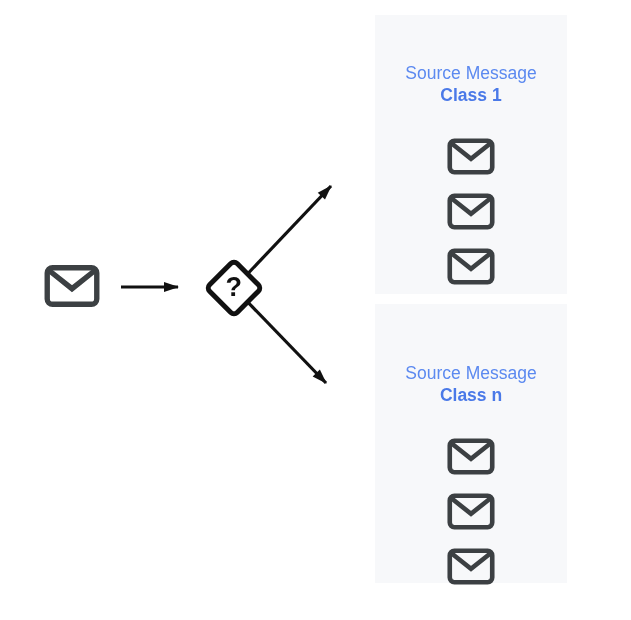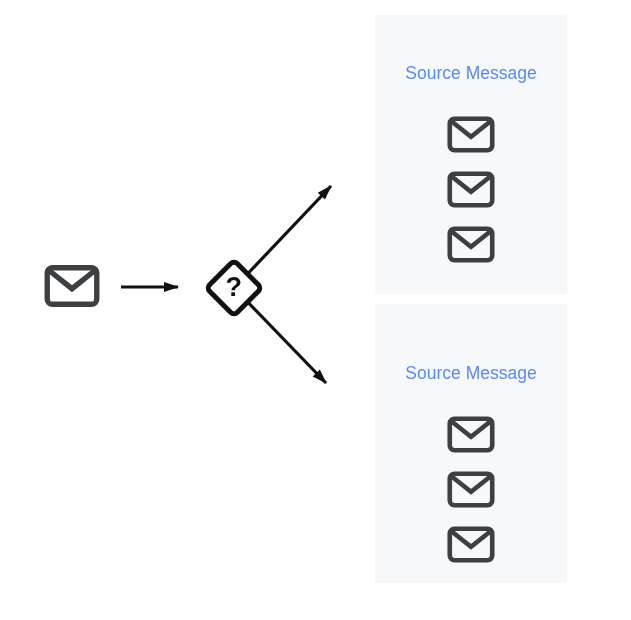--- a/index.html
+++ b/index.html
@@ -151,35 +151,37 @@
   <svg class="input-envelope" viewBox="0 0 52 40">
     <use href="#env-symbol"></use>
   </svg>
 
   <div class="diamond">
     <span class="q">?</span>
   </div>
 
   <section class="panel panel-1">
     <div class="panel-title">Source Message</div>
+    <div class="panel-subtitle">Class 1</div>
     <div class="env-stack">
         <svg class="envelope" viewBox="0 0 52 40">
           <use href="#env-symbol"></use>
         </svg>
         <svg class="envelope" viewBox="0 0 52 40">
           <use href="#env-symbol"></use>
         </svg>
         <svg class="envelope" viewBox="0 0 52 40">
           <use href="#env-symbol"></use>
         </svg>
       </div>
   </section>
 
   <section class="panel panel-2">
     <div class="panel-title">Source Message</div>
+    <div class="panel-subtitle">Class n</div>
     <div class="env-stack">
         <svg class="envelope" viewBox="0 0 52 40">
           <use href="#env-symbol"></use>
         </svg>
         <svg class="envelope" viewBox="0 0 52 40">
           <use href="#env-symbol"></use>
         </svg>
         <svg class="envelope" viewBox="0 0 52 40">
           <use href="#env-symbol"></use>
         </svg>

